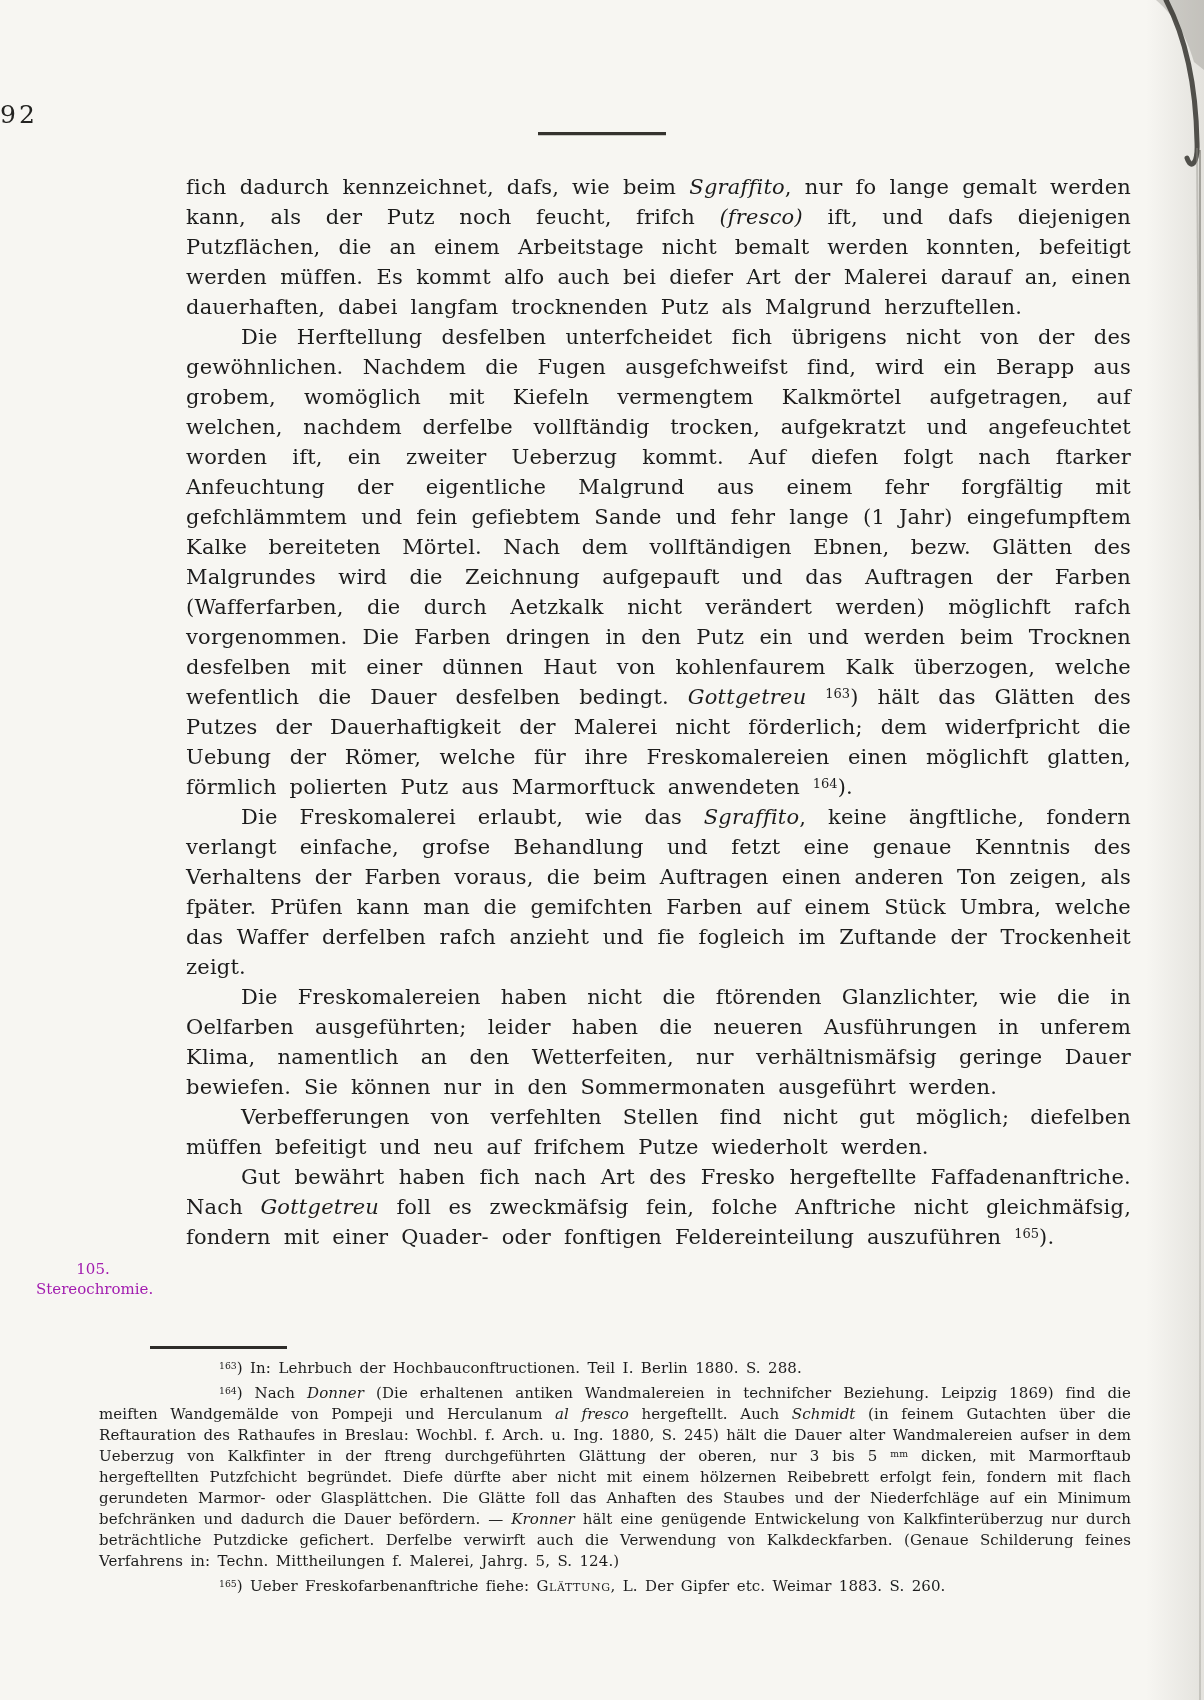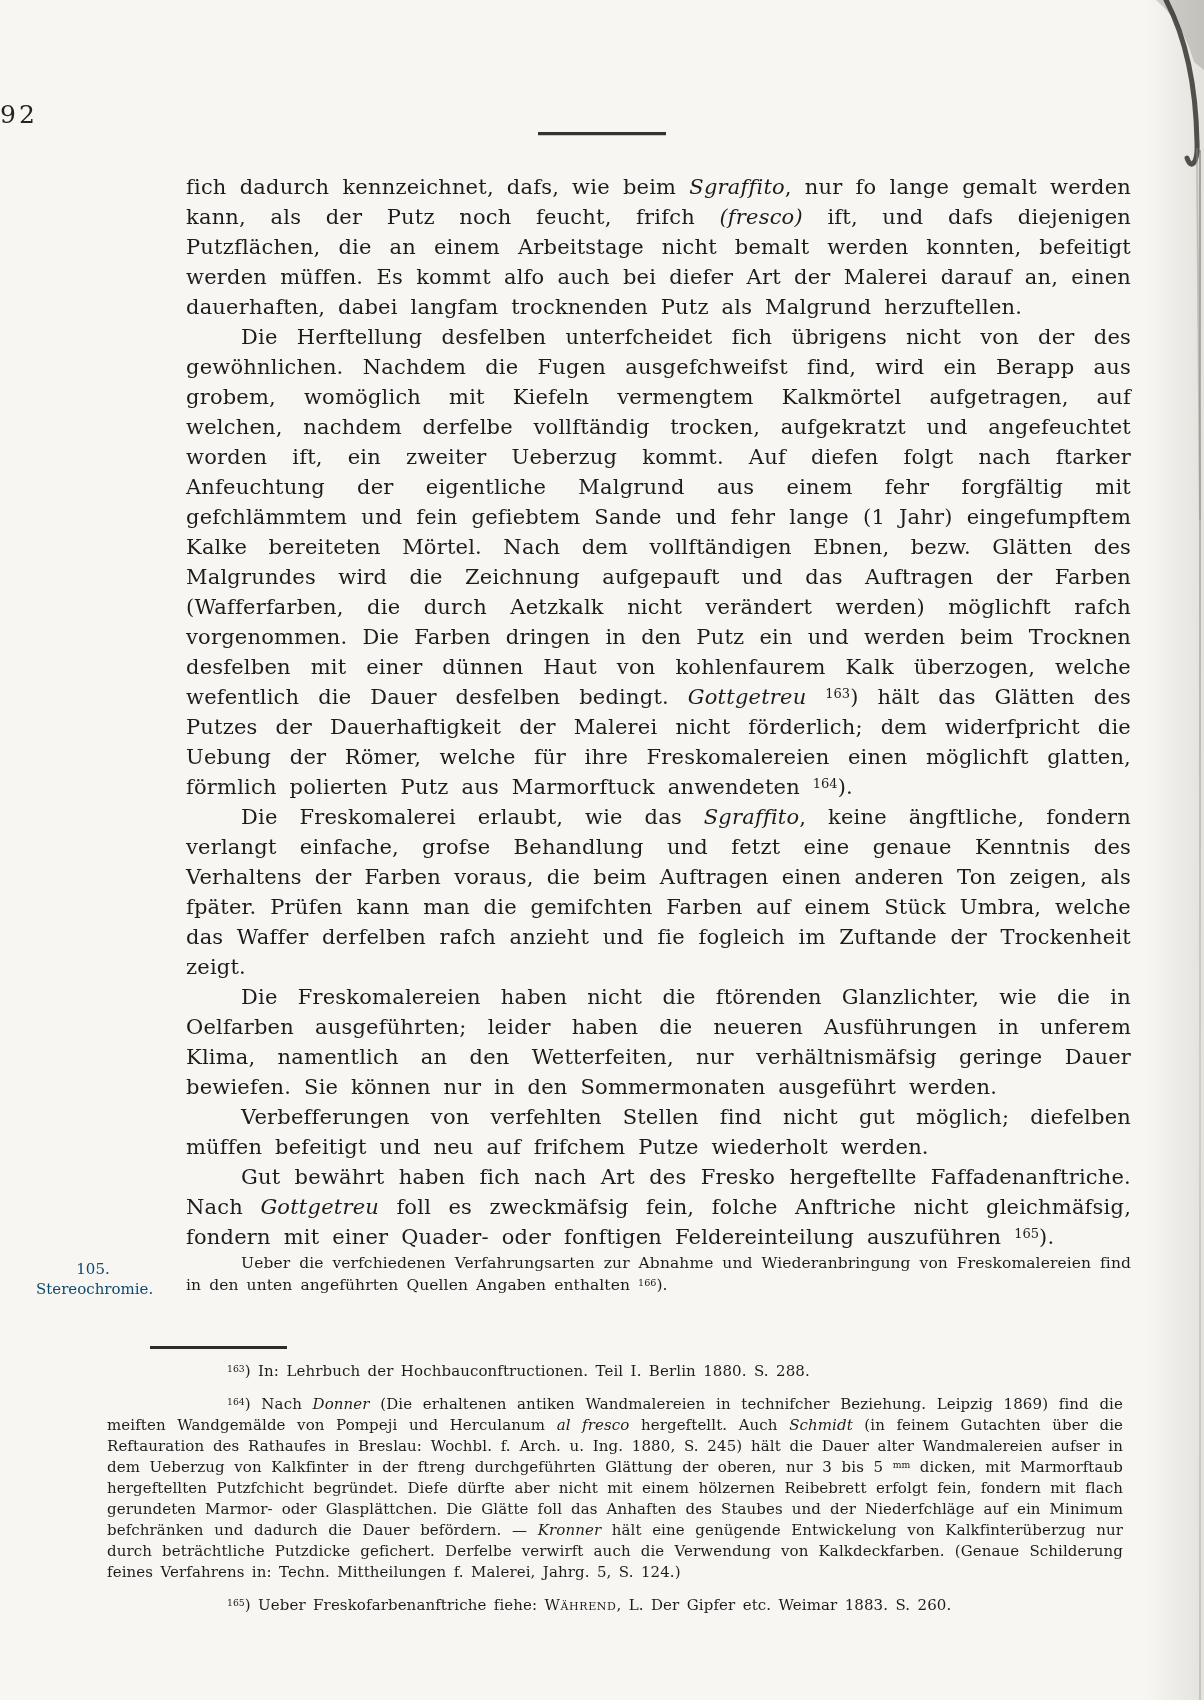--- a/index.html
+++ b/index.html
@@ -40,31 +40,31 @@
   }
   .it{font-style:italic;}
   .sc{font-variant:small-caps;letter-spacing:.6px;}
   sup.fsup{
     font-size:.62em;line-height:0;vertical-align:baseline;
     position:relative;top:-.45em;letter-spacing:0;
   }
   
   .marginnote{
     position:absolute;left:36px;top:1259px;width:114px;
-    text-align:center;font-size:15px;line-height:20px;color:#0c4a6e;
+    text-align:center;font-size:15px;line-height:20px;color:#a21caf;
   }
   
   .fnblock{
     position:absolute;left:95px;top:1346px;width:1040px;
   }
   .fnrule{
     width:137px;height:3px;background:#2e2c29;margin:0 0 9px 55px;
   }
   p.fn{
-    margin:12px;
+    margin:4px;
     font-size:15px;line-height:21px;
     text-align:justify;
     word-spacing:2.5px;letter-spacing:.1px;
     text-indent:120px;
   }
   
   .edgeshade{
     position:absolute;top:0;right:0;width:58px;height:1700px;
     background:linear-gradient(to right, rgba(150,147,138,0), rgba(150,147,138,.20));
     pointer-events:none;
@@ -92,29 +92,28 @@
   <div>Stereochromie.</div>
 </div>
 
 <main class="bodycol">
     <p class="para"><span>fich dadurch kennzeichnet, dafs, wie beim </span><span class="it">Sgraffito</span><span>, nur fo lange gemalt werden kann, als der Putz noch feucht, frifch </span><span class="it">(fresco)</span><span> ift, und dafs diejenigen Putzflächen, die an einem Arbeitstage nicht bemalt werden konnten, befeitigt werden müffen. Es kommt alfo auch bei diefer Art der Malerei darauf an, einen dauerhaften, dabei langfam trocknenden Putz als Malgrund herzuftellen.</span></p>
     <p class="para indent"><span>Die Herftellung desfelben unterfcheidet fich übrigens nicht von der des gewöhnlichen. Nachdem die Fugen ausgefchweifst find, wird ein Berapp aus grobem, womöglich mit Kiefeln vermengtem Kalkmörtel aufgetragen, auf welchen, nachdem derfelbe vollftändig trocken, aufgekratzt und angefeuchtet worden ift, ein zweiter Ueberzug kommt. Auf diefen folgt nach ftarker Anfeuchtung der eigentliche Malgrund aus einem fehr forgfältig mit gefchlämmtem und fein gefiebtem Sande und fehr lange (1 Jahr) eingefumpftem Kalke bereiteten Mörtel. Nach dem vollftändigen Ebnen, bezw. Glätten des Malgrundes wird die Zeichnung aufgepauft und das Auftragen der Farben (Wafferfarben, die durch Aetzkalk nicht verändert werden) möglichft rafch vorgenommen. Die Farben dringen in den Putz ein und werden beim Trocknen desfelben mit einer dünnen Haut von kohlenfaurem Kalk überzogen, welche wefentlich die Dauer desfelben bedingt. </span><span class="it">Gottgetreu</span><span> </span><sup class="fsup">163</sup><span>) hält das Glätten des Putzes der Dauerhaftigkeit der Malerei nicht förderlich; dem widerfpricht die Uebung der Römer, welche für ihre Freskomalereien einen möglichft glatten, förmlich polierten Putz aus Marmorftuck anwendeten </span><sup class="fsup">164</sup><span>).</span></p>
     <p class="para indent"><span>Die Freskomalerei erlaubt, wie das </span><span class="it">Sgraffito</span><span>, keine ängftliche, fondern verlangt einfache, grofse Behandlung und fetzt eine genaue Kenntnis des Verhaltens der Farben voraus, die beim Auftragen einen anderen Ton zeigen, als fpäter. Prüfen kann man die gemifchten Farben auf einem Stück Umbra, welche das Waffer derfelben rafch anzieht und fie fogleich im Zuftande der Trockenheit zeigt.</span></p>
     <p class="para indent"><span>Die Freskomalereien haben nicht die ftörenden Glanzlichter, wie die in Oelfarben ausgeführten; leider haben die neueren Ausführungen in unferem Klima, namentlich an den Wetterfeiten, nur verhältnismäfsig geringe Dauer bewiefen. Sie können nur in den Sommermonaten ausgeführt werden.</span></p>
     <p class="para indent"><span>Verbefferungen von verfehlten Stellen find nicht gut möglich; diefelben müffen befeitigt und neu auf frifchem Putze wiederholt werden.</span></p>
     <p class="para indent"><span>Gut bewährt haben fich nach Art des Fresko hergeftellte Faffadenanftriche. Nach </span><span class="it">Gottgetreu</span><span> foll es zweckmäfsig fein, folche Anftriche nicht gleichmäfsig, fondern mit einer Quader- oder fonftigen Feldereinteilung auszuführen </span><sup class="fsup">165</sup><span>).</span></p>
-    <p class="para indent small"><span>Ueber die verfchiedenen Verfahrungsarten zur Abnahme und Wiederanbringung von Freskomalereien find in den unten angeführten Quellen Angaben enthalten </span><sup class="fsup">166</sup><span>).</span></p>
   </main>
 
 <section class="fnblock">
   <div class="fnrule"></div>
   <div>
       <p class="fn"><sup class="fsup">163</sup><span>) In: Lehrbuch der Hochbauconftructionen. Teil I. Berlin 1880. S. 288.</span></p>
       <p class="fn"><sup class="fsup">164</sup><span>) Nach </span><span class="it">Donner</span><span> (Die erhaltenen antiken Wandmalereien in technifcher Beziehung. Leipzig 1869) find die meiften Wandgemälde von Pompeji und Herculanum </span><span class="it">al fresco</span><span> hergeftellt. Auch </span><span class="it">Schmidt</span><span> (in feinem Gutachten über die Reftauration des Rathaufes in Breslau: Wochbl. f. Arch. u. Ing. 1880, S. 245) hält die Dauer alter Wandmalereien aufser in dem Ueberzug von Kalkfinter in der ftreng durchgeführten Glättung der oberen, nur 3 bis 5 </span><sup class="fsup">mm</sup><span> dicken, mit Marmorftaub hergeftellten Putzfchicht begründet. Diefe dürfte aber nicht mit einem hölzernen Reibebrett erfolgt fein, fondern mit flach gerundeten Marmor- oder Glasplättchen. Die Glätte foll das Anhaften des Staubes und der Niederfchläge auf ein Minimum befchränken und dadurch die Dauer befördern. — </span><span class="it">Kronner</span><span> hält eine genügende Entwickelung von Kalkfinterüberzug nur durch beträchtliche Putzdicke gefichert. Derfelbe verwirft auch die Verwendung von Kalkdeckfarben. (Genaue Schilderung feines Verfahrens in: Techn. Mittheilungen f. Malerei, Jahrg. 5, S. 124.)</span></p>
-      <p class="fn"><sup class="fsup">165</sup><span>) Ueber Freskofarbenanftriche fiehe: </span><span class="sc">Während</span><span>, L. Der Gipfer etc. Weimar 1883. S. 260.</span></p>
+      <p class="fn"><sup class="fsup">165</sup><span>) Ueber Freskofarbenanftriche fiehe: </span><span class="sc">Glättung</span><span>, L. Der Gipfer etc. Weimar 1883. S. 260.</span></p>
     </div>
 </section>
 
 <div class="edgeshade"></div>
 <div class="edgeline"></div>
 <svg class="scanmark" viewBox="0 0 68 520" xmlns="http://www.w3.org/2000/svg">
   <path d="M20 0 C38 16 50 34 58 62 L68 70 L68 0 Z" fill="#6f6d66" opacity="0.28"></path>
   <path d="M30 0 C50 38 60 88 61 142 C62 164 55 170 51 158" stroke="#302e2a" stroke-width="5" fill="none" opacity="0.82" stroke-linecap="round"></path>
   <path d="M61 148 C63 260 63 390 64 520" stroke="#93908a" stroke-width="2" fill="none" opacity="0.45"></path>
 </svg>

